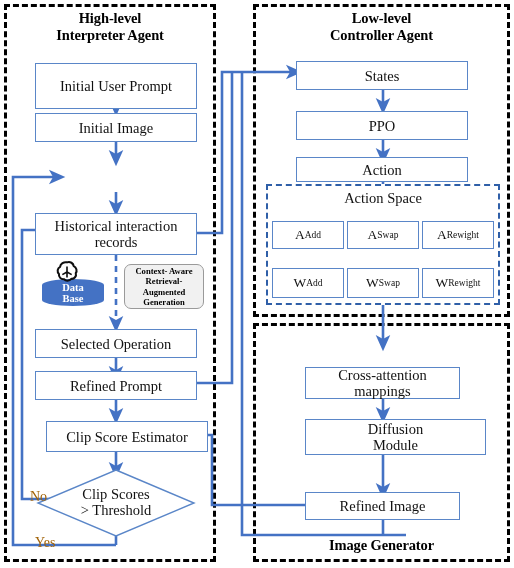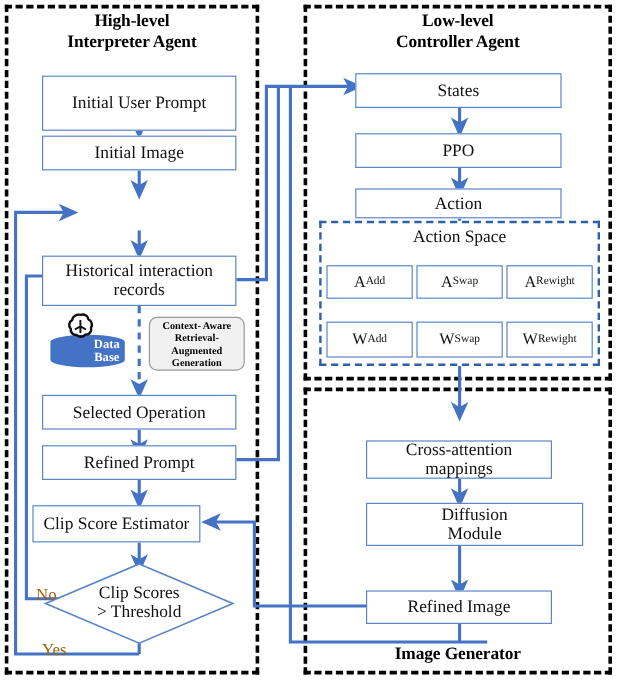--- a/index.html
+++ b/index.html
@@ -93,21 +93,21 @@
   .db .cyl{
     position:absolute;left:0;top:0;width:100%;height:100%;
     background:#4472c4;
     border-radius:50% / 22%;
   }
   .db .lbl{
     position:absolute;left:0;top:0;width:100%;height:100%;
     display:flex;flex-direction:column;align-items:center;justify-content:center;
     font-family:"Liberation Serif", serif;
     font-weight:bold;font-size:10.5px;line-height:11px;color:#ffffff;
-    white-space:pre-line;text-align:center;margin-left:16px;
+    white-space:pre-line;text-align:center;
   }
 
   
   .oai{position:absolute;z-index:8;}
 
   
   .flowlbl{
     position:absolute;
     font-family:Liberation Serif, serif;
     font-size:14px;
@@ -197,21 +197,21 @@
   <div class="box" style="left:35px;top:113px;width:162px;height:29px;">Initial Image</div>
 
 
   <div class="box" style="left:35px;top:213px;width:162px;height:42px;">Historical interaction
 records</div>
 
   <div class="box" style="left:35px;top:329px;width:162px;height:29px;">Selected Operation</div>
 
   <div class="box" style="left:35px;top:371px;width:162px;height:29px;">Refined Prompt</div>
 
-  <div class="box" style="left:27px;top:421px;width:140px;height:31px;">Clip Score Estimator</div>
+  <div class="box" style="left:46px;top:421px;width:162px;height:31px;">Clip Score Estimator</div>
 
   <svg style="position:absolute;left:35px;top:468px;width:162px;height:70px;z-index:6;" viewBox="0 0 162 70">
     <polygon points="81,2 159,35 81,68 3,35" fill="#ffffff" stroke="#5a86c8" stroke-width="1.4"></polygon>
   </svg>
   <div class="diamond-txt" style="left:35px;top:486px;width:162px;">Clip Scores
 &gt; Threshold</div>
 
   <div class="flowlbl" style="left:30px;top:489px;">No</div>
   <div class="flowlbl" style="left:35px;top:535px;">Yes</div>
 

